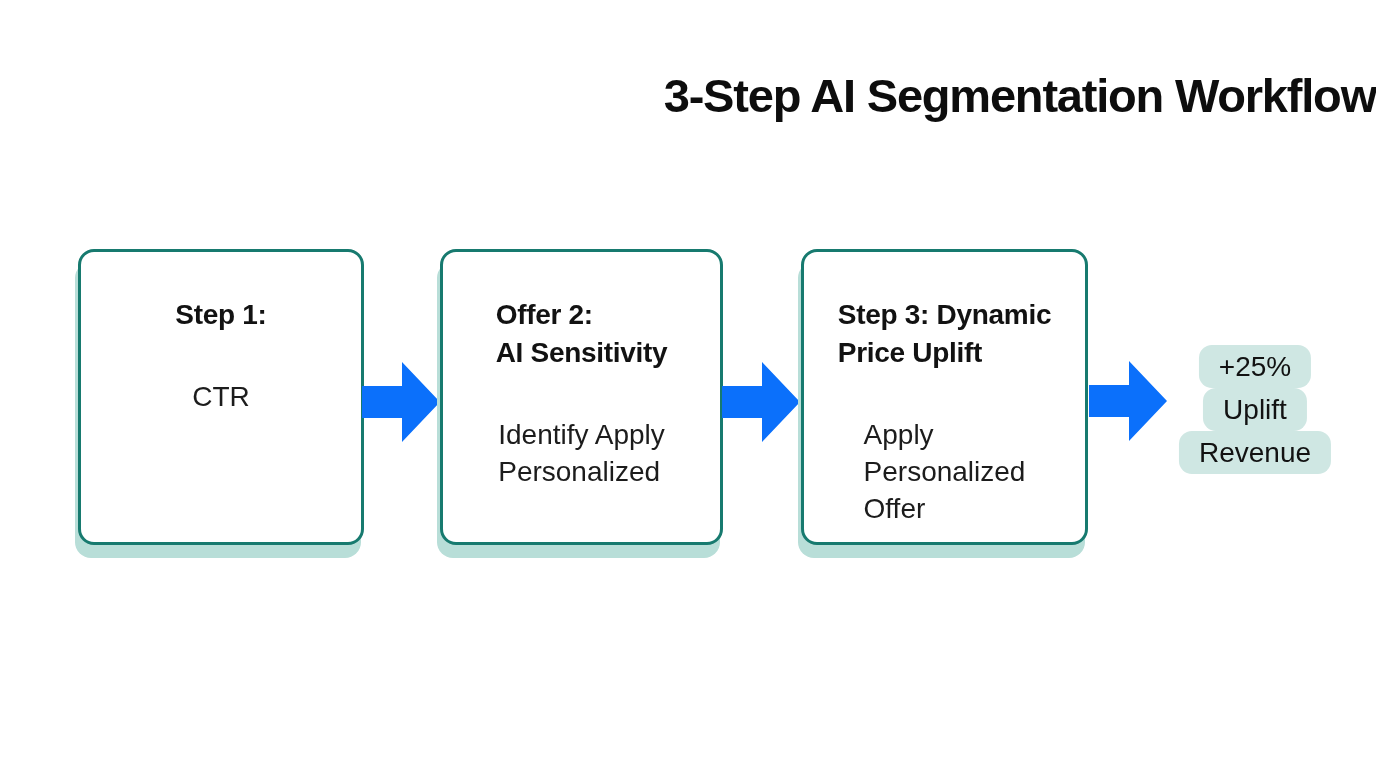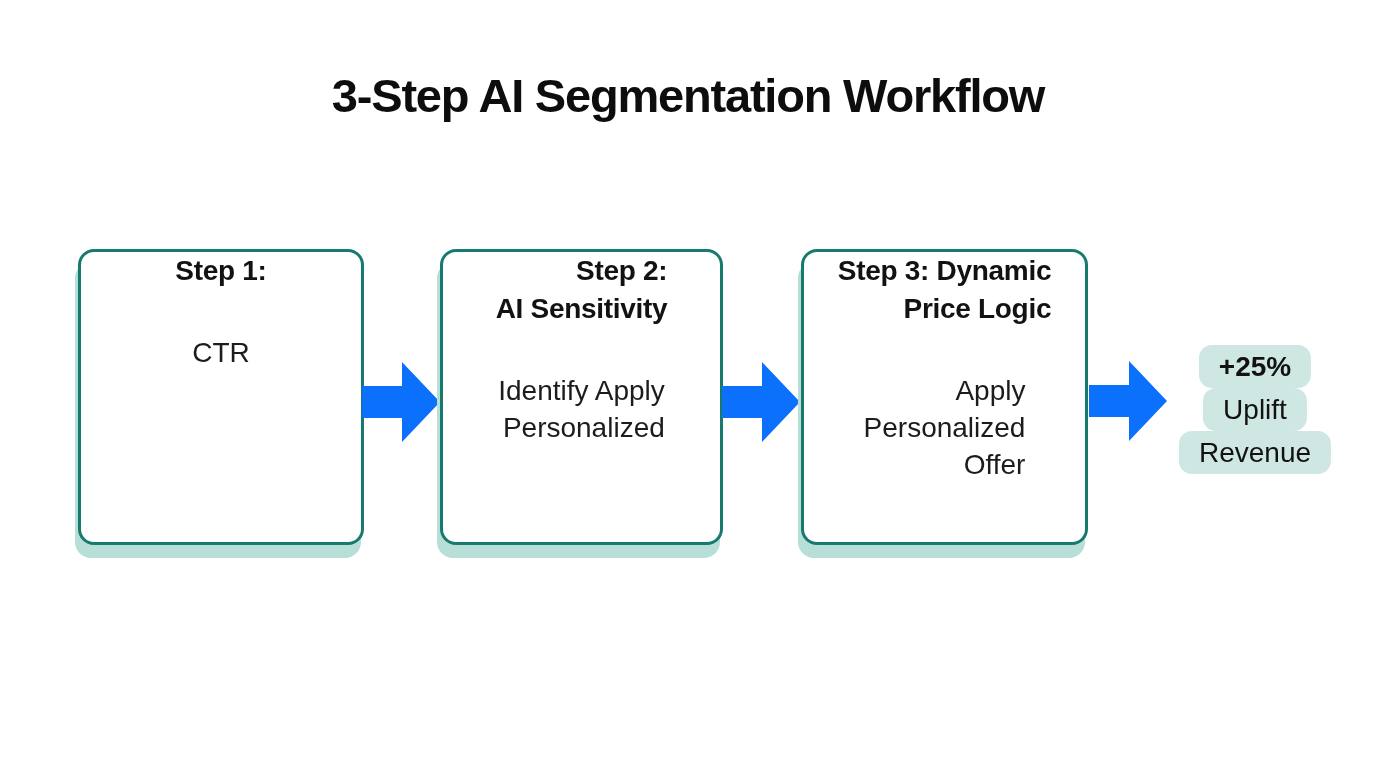--- a/index.html
+++ b/index.html
@@ -16,38 +16,39 @@
     position:relative;
     width:1376px;height:768px;
     background:var(--bg);
     font-family:"Liberation Sans","DejaVu Sans",sans-serif;
     color:var(--text-dark);
     overflow:hidden;
   }
   .title{
     position:absolute;
     top:68px;left:0;right:0;
-    text-align:center;
+    text-align:right;
     font-size:47px;
     font-weight:700;
     letter-spacing:-1.2px;
     color:#0d0d0d;
   }
   .step-box{
     position:absolute;
     top:249px;
     height:296px;
     background:#ffffff;
     border:3px solid var(--box-border);
     border-radius:16px;
     box-shadow:-3px 13px 0 var(--box-shadow);
     display:flex;
     flex-direction:column;
     align-items:center;
-    text-align:right;
+    padding-top:44px;
+    text-align:left;
   }
   .box1{left:78px;width:286px;}
   .box2{left:440px;width:283px;}
   .box3{left:801px;width:287px;}
   .step-heading{
     font-size:28px;
     font-weight:700;
     line-height:38px;
     color:#121212;
     letter-spacing:-0.3px;
@@ -79,21 +80,21 @@
     display:block;
     background:var(--badge-bg);
     font-size:28px;
     line-height:43px;
     padding:0 20px;
     border-radius:13px;
     color:#121212;
     white-space:nowrap;
     text-align:center;
   }
-  .badge-line.bold{font-weight:700;}
+  .badge-line.bold{font-weight:400;}
 </style>
 </head>
 <body>
 
 <div class="canvas">
 
   <h1 class="title">3-Step AI Segmentation Workflow</h1>
 
   <div class="step-box box1">
     <div class="step-heading">
@@ -103,37 +104,37 @@
       <div>CTR</div>
     </div>
   </div>
 
   <svg class="flow-arrow arrow1" viewBox="0 0 78 82" aria-hidden="true">
     <polygon points="0,25 40,25 40,1 78,41 40,81 40,57 0,57" fill="currentColor"></polygon>
   </svg>
 
   <div class="step-box box2">
     <div class="step-heading">
-      <div>Step 2:</div>
+      <div>Offer 2:</div>
       <div>AI Sensitivity</div>
     </div>
     <div class="step-body">
       <div>Identify Apply</div>
       <div>Personalized</div>
     </div>
   </div>
 
   <svg class="flow-arrow arrow2" viewBox="0 0 78 82" aria-hidden="true">
     <polygon points="0,25 40,25 40,1 78,41 40,81 40,57 0,57" fill="currentColor"></polygon>
   </svg>
 
   <div class="step-box box3">
     <div class="step-heading">
       <div>Step 3: Dynamic</div>
-      <div>Price Logic</div>
+      <div>Price Uplift</div>
     </div>
     <div class="step-body">
       <div>Apply</div>
       <div>Personalized</div>
       <div>Offer</div>
     </div>
   </div>
 
   <svg class="flow-arrow arrow3" viewBox="0 0 78 82" aria-hidden="true">
     <polygon points="0,25 40,25 40,1 78,41 40,81 40,57 0,57" fill="currentColor"></polygon>

